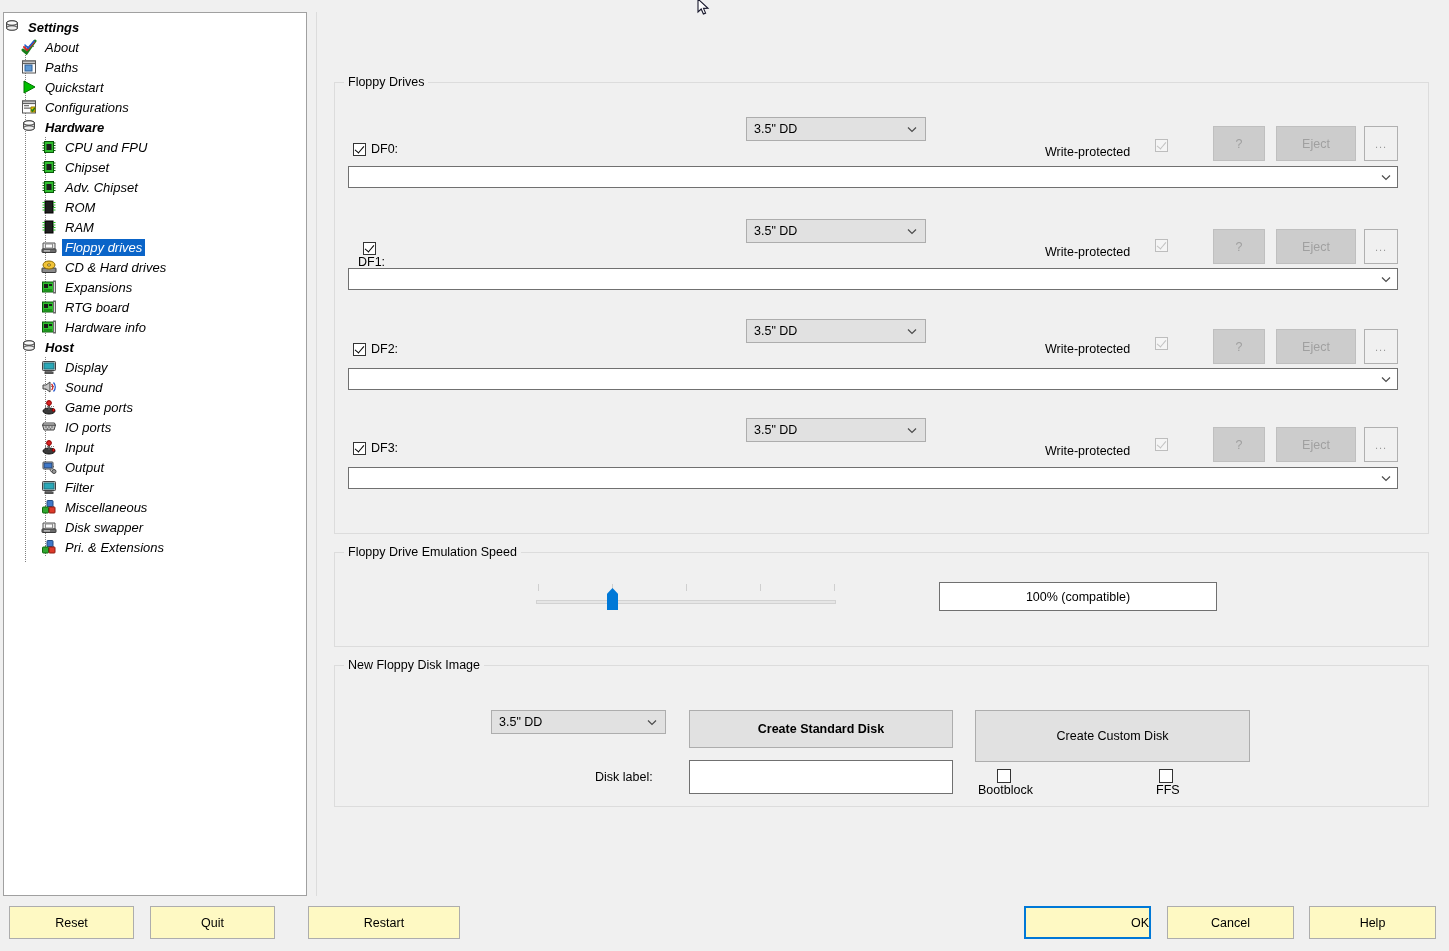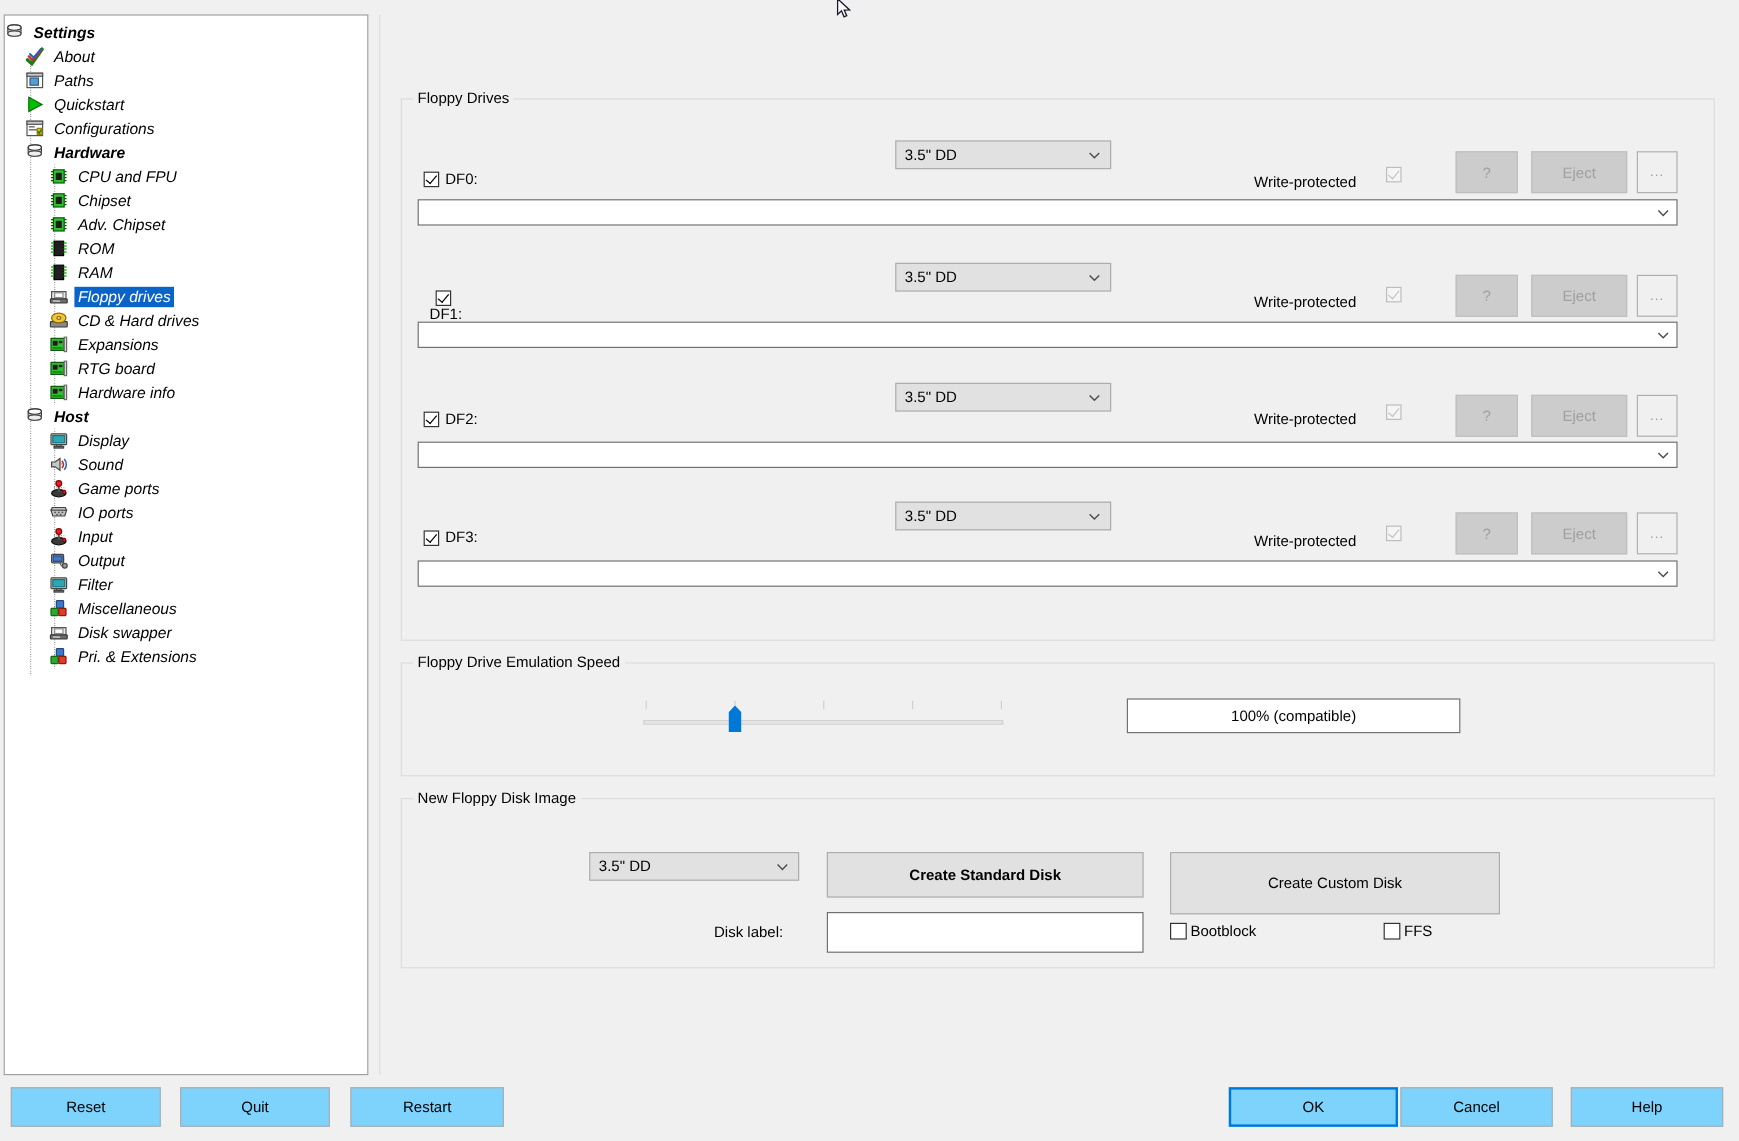--- a/index.html
+++ b/index.html
@@ -280,38 +280,39 @@
     font-size: 12.5px;
     padding: 0 4px;
     outline: none;
   }
 
   .cbrow {
     position: absolute;
     display: flex;
     align-items: center;
     font-size: 12.5px;
+    flex-direction: column;
   }
   .cbrow .cb { width: 14px; height: 14px; }
   .cbrow .txt { margin-left: 3px; }
 
   
   #bottombar {
     position: absolute;
     left: 0;
     top: 900px;
     width: 1449px;
     height: 51px;
     background: #f0f0f0;
   }
   .bbtn {
     position: absolute;
     top: 6px;
     height: 33px;
-    background: #7dd3fc;
+    background: #fef9c3;
     border: 1px solid #adadad;
     box-sizing: border-box;
     display: flex;
     align-items: center;
     justify-content: center;
     font-size: 12.5px;
     user-select: none;
   }
   .bbtn.focus {
     border: 2px solid #0078d7;
@@ -814,24 +815,24 @@
   </div>
 </div>
 
 <div id="bottombar">
   <div class="bbtn" style="left:9px; width:125px;">
     <span>Reset</span>
   </div>
   <div class="bbtn" style="left:150px; width:125px;">
     <span>Quit</span>
   </div>
-  <div class="bbtn" style="left:292px; width:128px;">
+  <div class="bbtn" style="left:308px; width:152px;">
     <span>Restart</span>
   </div>
-  <div class="bbtn focus" style="left:1024px; width:141px;">
+  <div class="bbtn focus" style="left:1024px; width:127px;justify-content:flex-end;">
     <span>OK</span>
   </div>
   <div class="bbtn" style="left:1167px; width:127px;">
     <span>Cancel</span>
   </div>
   <div class="bbtn" style="left:1309px; width:127px;">
     <span>Help</span>
   </div>
 </div>
 

